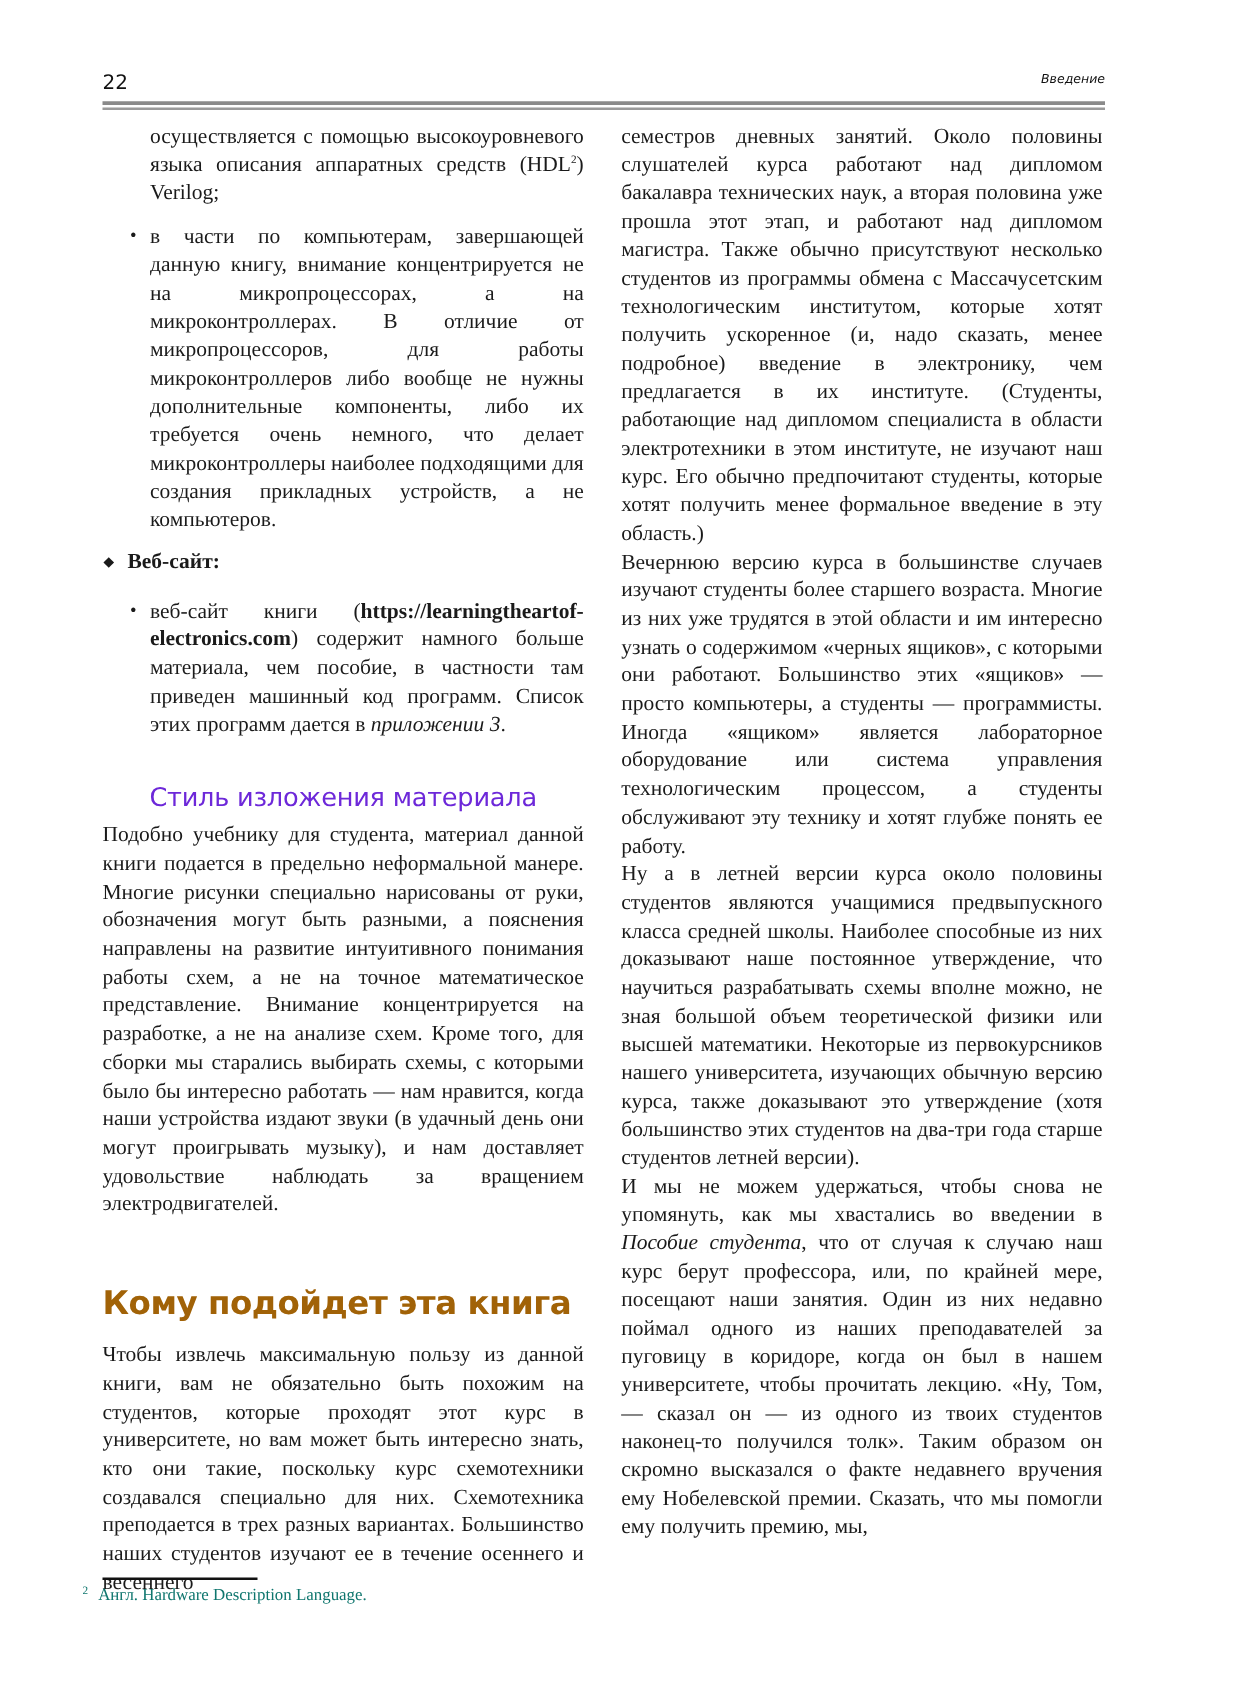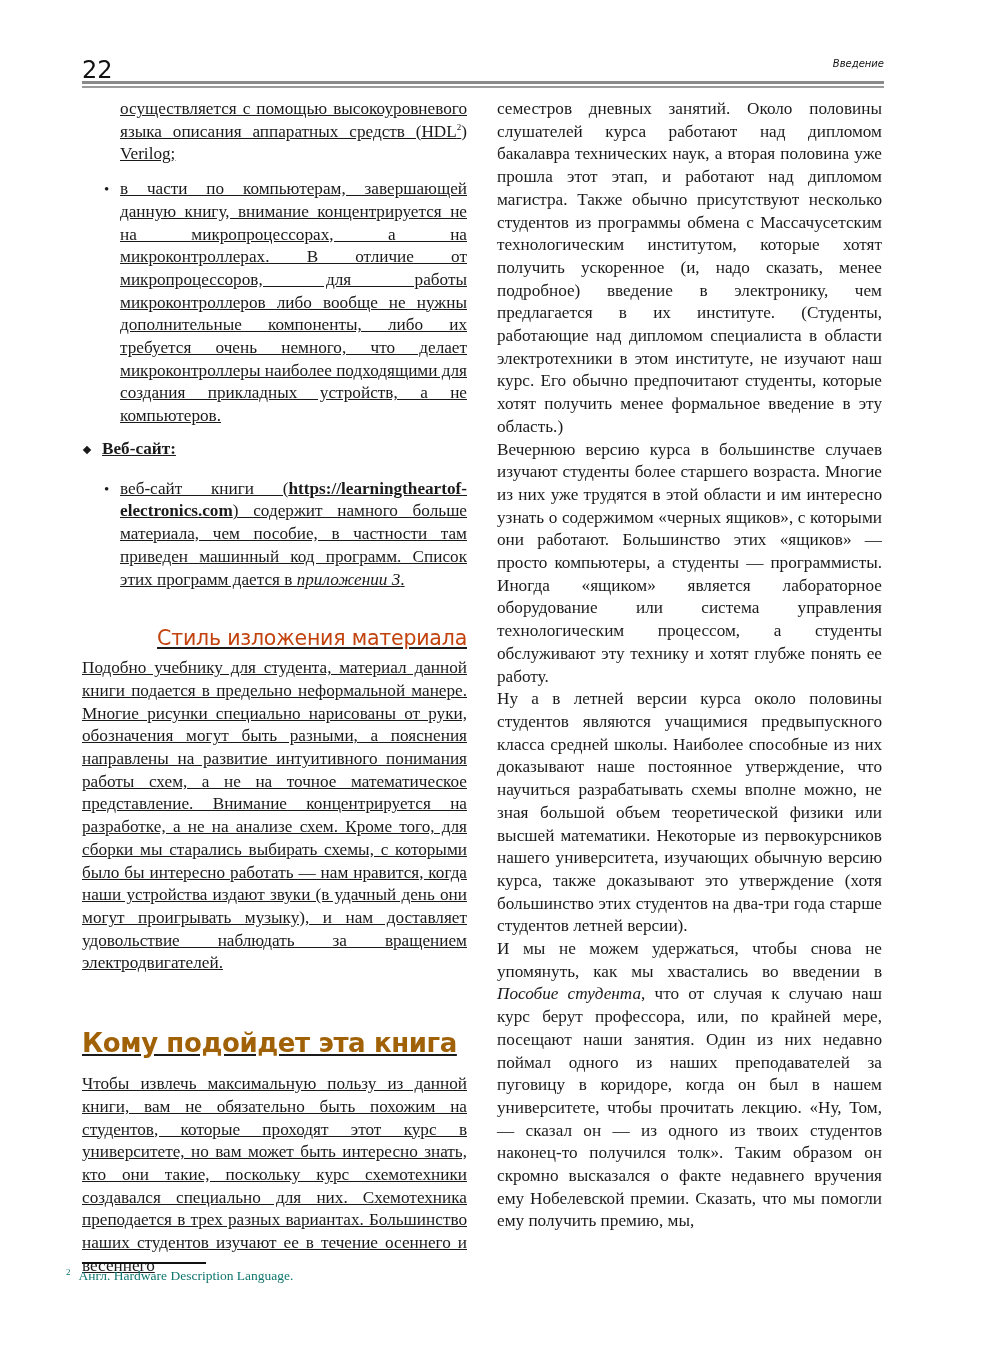--- a/index.html
+++ b/index.html
@@ -1,42 +1,42 @@
 <!DOCTYPE html>
 <html><head>
 <meta charset="utf-8">
 <style>
   html, body { margin: 0; padding: 0; background: #ffffff; }
   body { width: 1000px; height: 1366px; position: relative; overflow: hidden; color: #1a1a1a; }
   .page { position: absolute; left: 0; top: 0; width: 1000px; height: 1366px; }
   .running-head { position: absolute; left: 82px; top: 56px; width: 802px; height: 24px; }
-  .page-number { position: absolute; left: 0; top: 0; font-family: "DejaVu Sans", sans-serif; font-size: 24px; color: #111; }
+  .page-number { position: absolute; left: 0; top: 0; font-family: "DejaVu Sans", sans-serif; font-size: 16px; color: #111; }
   .chapter-name { position: absolute; right: 0; top: 2px; font-family: "DejaVu Sans", sans-serif; font-style: italic; font-size: 10px; color: #111; }
   .head-rule { position: absolute; left: 82px; top: 81px; width: 802px; height: 7px; }
   .head-rule .thick { position: absolute; left: 0; top: 0; width: 100%; height: 3px; background: #8a8a8a; }
   .head-rule .thin { position: absolute; left: 0; top: 5px; width: 100%; height: 2px; background: #9a9a9a; }
 
   .col { position: absolute; top: 98px; width: 385px; font-family: "Liberation Serif", serif; font-size: 17.2px; line-height: 22.7px; text-align: justify; hyphens: manual; }
-  .col-left { left: 82px; text-decoration: underline; }
+  .col-left { left: 82px; }
   .col-right { left: 497px; }
   .para { margin: 0; }
   .para + .para { margin-top: 0; }
   .gap { margin-top: 22px; }
 
   .sub-item { position: relative; padding-left: 38px; margin: 0; }
   .sub-item .bullet { position: absolute; left: 22px; top: 0; font-size: 15px; }
   .sub-item.nb { margin-top: 0; }
   .sub-spaced { margin-top: 12px; }
   .top-item { position: relative; padding-left: 20px; margin-top: 10px; font-weight: bold; }
   .top-item .diamond { position: absolute; left: 2px; top: 9px; width: 6px; height: 6px; background: #1a1a1a; transform: rotate(45deg); }
 
   .link-bold { font-weight: bold; }
   .ital { font-style: italic; }
 
-  .h-section { font-family: "DejaVu Sans", sans-serif; font-weight: normal; font-size: 20.5px; line-height: 26px; margin: 34px 0 6px 0; text-align: right; color: #c2410c; letter-spacing: -0.2px; }
+  .h-section { font-family: "DejaVu Sans", sans-serif; font-weight: normal; font-size: 20.5px; line-height: 26px; margin: 34px 0 6px 0; text-align: center; color: #6d28d9; letter-spacing: -0.2px; }
   .h-chapter { font-family: "DejaVu Sans", sans-serif; font-weight: bold; font-size: 26px; line-height: 32px; margin: 52px 0 14px 0; text-align: left; color: #a16207; letter-spacing: -0.4px; }
 
   .footnote-rule { position: absolute; left: 82px; top: 1262px; width: 124px; height: 1.5px; background: #111; }
   .footnote { position: absolute; left: 66px; top: 1268px; font-family: "Liberation Serif", serif; font-size: 13.5px; color: #0f766e; }
   .footnote sup, .col sup { font-size: 9px; vertical-align: super; line-height: 0; }
   .footnote .fn-mark { margin-right: 8px; }
 </style>
 </head>
 <body>
 

